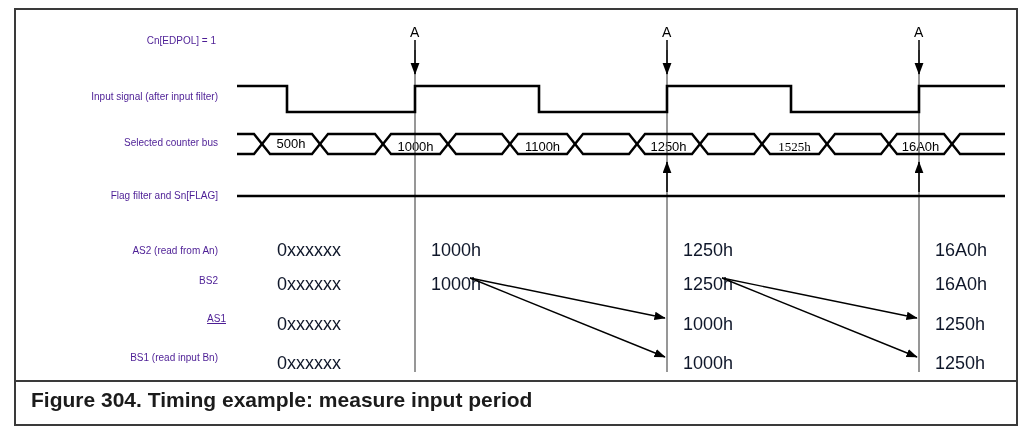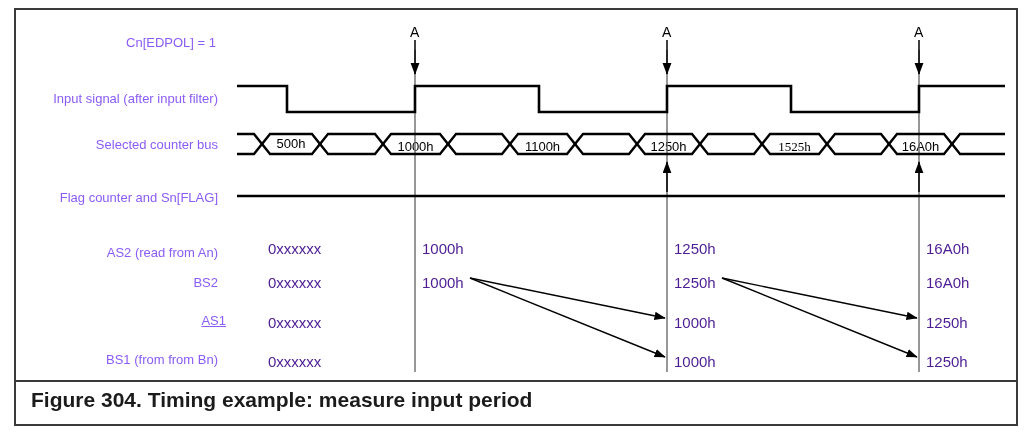--- a/index.html
+++ b/index.html
@@ -1,42 +1,42 @@
 <!DOCTYPE html>
 <html><head>
 <meta charset="utf-8">
 <style>
   html,body{margin:0;padding:0;background:#fff;}
   body{font-family:"Liberation Sans","DejaVu Sans",sans-serif;}
   #page{position:relative;width:1028px;height:434px;background:#ffffff;overflow:hidden;}
   #frame{position:absolute;left:14px;top:8px;width:1004px;height:418px;border:2px solid #3a3a3a;box-sizing:border-box;background:#fff;}
-  .lbl{position:absolute;font-size:13px;color:#8b5cf6;white-space:nowrap;line-height:1;}
+  .lbl{position:absolute;font-size:10px;color:#4c1d95;white-space:nowrap;line-height:1;}
   .lbl.r{text-align:right;}
   #svg{position:absolute;left:0;top:0;width:1028px;height:434px;}
   .caption{position:absolute;left:31px;top:388px;font-size:21px;font-weight:bold;color:#1b1b1b;white-space:nowrap;}
   .capsep{position:absolute;left:16px;top:380px;width:1000px;height:2px;background:#3a3a3a;}
   .wm{position:absolute;right:18px;top:404px;font-size:17px;color:#b8b8b8;white-space:nowrap;margin-top:43px;}
   .busval{position:absolute;font-size:13px;color:#000;text-align:center;}
-  .cell{position:absolute;font-size:15px;color:#4c1d95;white-space:nowrap;}
+  .cell{position:absolute;font-size:18px;color:#0f172a;white-space:nowrap;margin-left:9px;}
   .amark{position:absolute;font-size:14px;color:#000;}
 </style>
 </head>
 <body>
 
 <div id="page">
   <div id="frame"></div>
 
   <div class="lbl r" style="left:36px;top:36px;width:180px;">Cn[EDPOL] = 1</div>
   <div class="lbl r" style="left:26px;top:138px;width:192px;">Selected counter bus</div>
   <div class="lbl r" style="left:26px;top:92px;width:192px;">Input signal (after input filter)</div>
-  <div class="lbl r" style="left:26px;top:191px;width:192px;">Flag counter and Sn[FLAG]</div>
+  <div class="lbl r" style="left:26px;top:191px;width:192px;">Flag filter and Sn[FLAG]</div>
   <div class="lbl r" style="left:26px;top:246px;width:192px;">AS2 (read from An)</div>
   <div class="lbl r" style="left:26px;top:276px;width:192px;">BS2</div>
   <div class="lbl r" style="left:34px;top:314px;width:192px;text-decoration:underline;">AS1</div>
-  <div class="lbl r" style="left:26px;top:353px;width:192px;">BS1 (from from Bn)</div>
+  <div class="lbl r" style="left:26px;top:353px;width:192px;">BS1 (read input Bn)</div>
 
   <div class="amark" style="left:410px;top:24px;">A</div>
   <div class="amark" style="left:662px;top:24px;">A</div>
   <div class="amark" style="left:914px;top:24px;">A</div>
 
   <div class="busval" style="left:262px;top:136px;width:58px;">500h</div>
   <div class="busval" style="left:383px;top:139px;width:65px;">1000h</div>
   <div class="busval" style="left:510px;top:139px;width:65px;">1100h</div>
   <div class="busval" style="left:637px;top:139px;width:63px;">1250h</div>
   <div class="busval" style="left:762px;top:139px;width:65px;font-family:Liberation Serif, serif;">1525h</div>

